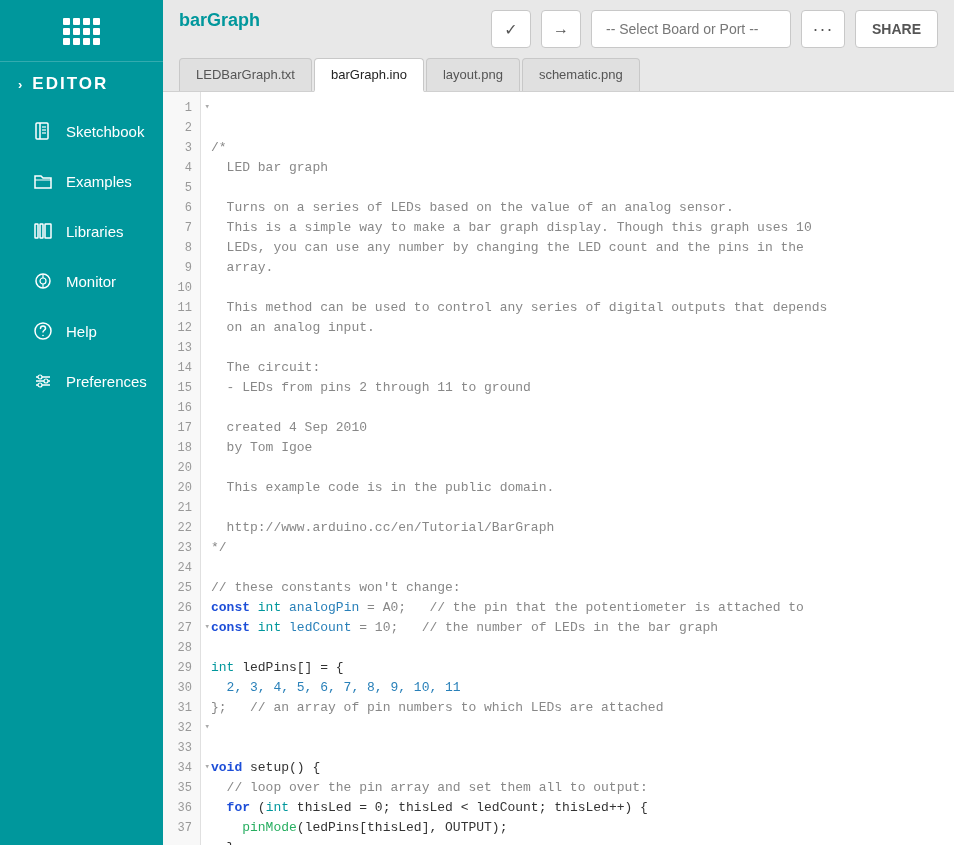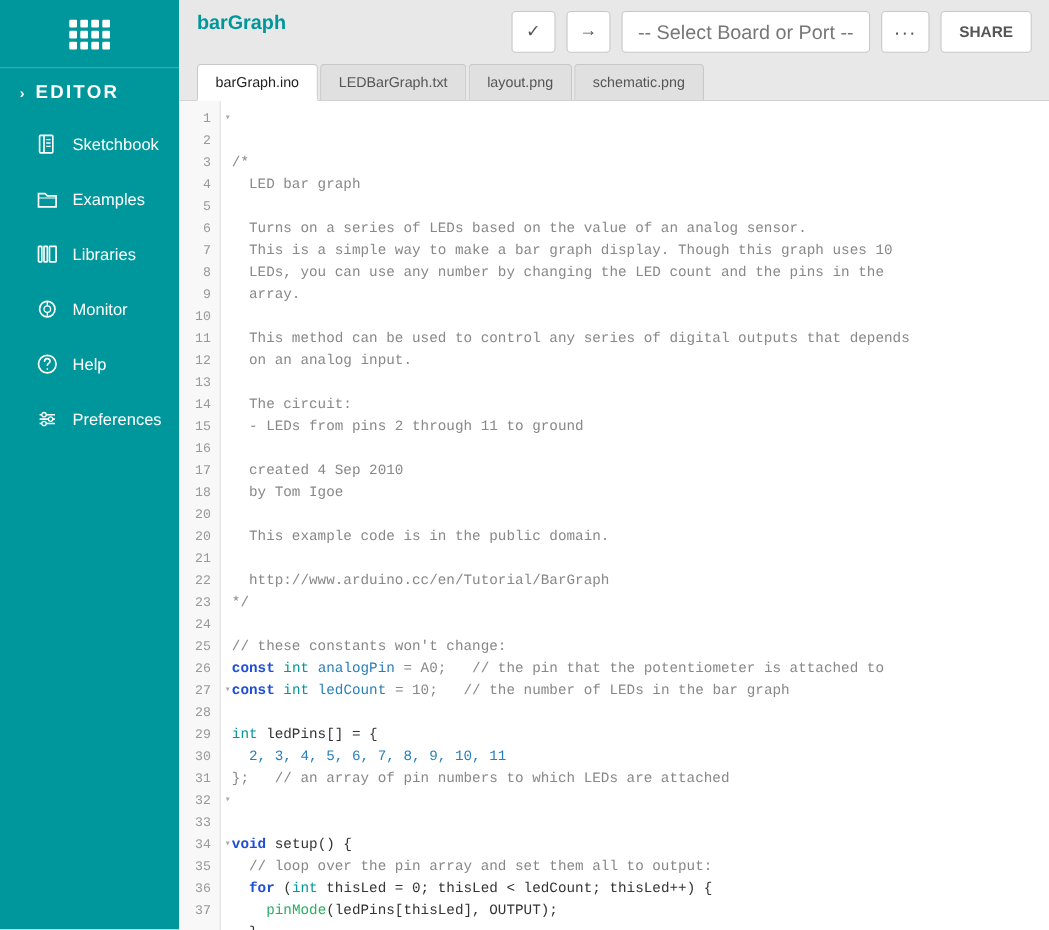--- a/index.html
+++ b/index.html
@@ -95,21 +95,21 @@
       cursor: pointer;
       font-size: 16px;
       color: #555;
     }
     #board-select {
       background: white;
       border: 1.5px solid #c8c8c8;
       border-radius: 4px;
       height: 38px;
       padding: 0 14px;
-      font-size: 18px;
+      font-size: 14px;
       color: #777;
       min-width: 200px;
       display: flex;
       align-items: center;
       cursor: pointer;
     }
     #more-btn {
       background: white;
       border: 1.5px solid #c8c8c8;
       border-radius: 4px;
@@ -322,22 +322,22 @@
   <div id="topbar">
     <div id="topbar-row1">
       <span id="sketch-title">barGraph</span>
       <button class="toolbar-btn">✓</button>
       <button class="toolbar-btn">→</button>
       <div id="board-select">-- Select Board or Port --</div>
       <div id="more-btn">···</div>
       <div id="share-btn">SHARE</div>
     </div>
     <div id="tabs">
-    <div class="tab active">barGraph.ino</div>
-        <div class="tab">LEDBarGraph.txt</div>
+    <div class="tab">LEDBarGraph.txt</div>
+        <div class="tab active">barGraph.ino</div>
         <div class="tab">layout.png</div>
         <div class="tab">schematic.png</div>
       </div>
   </div>
 
   <div id="editor-area">
     <div id="code-container">
       <div id="line-numbers">
       <div class="line-num">1<span class="fold-arrow">▾</span></div>
           <div class="line-num">2</div>

